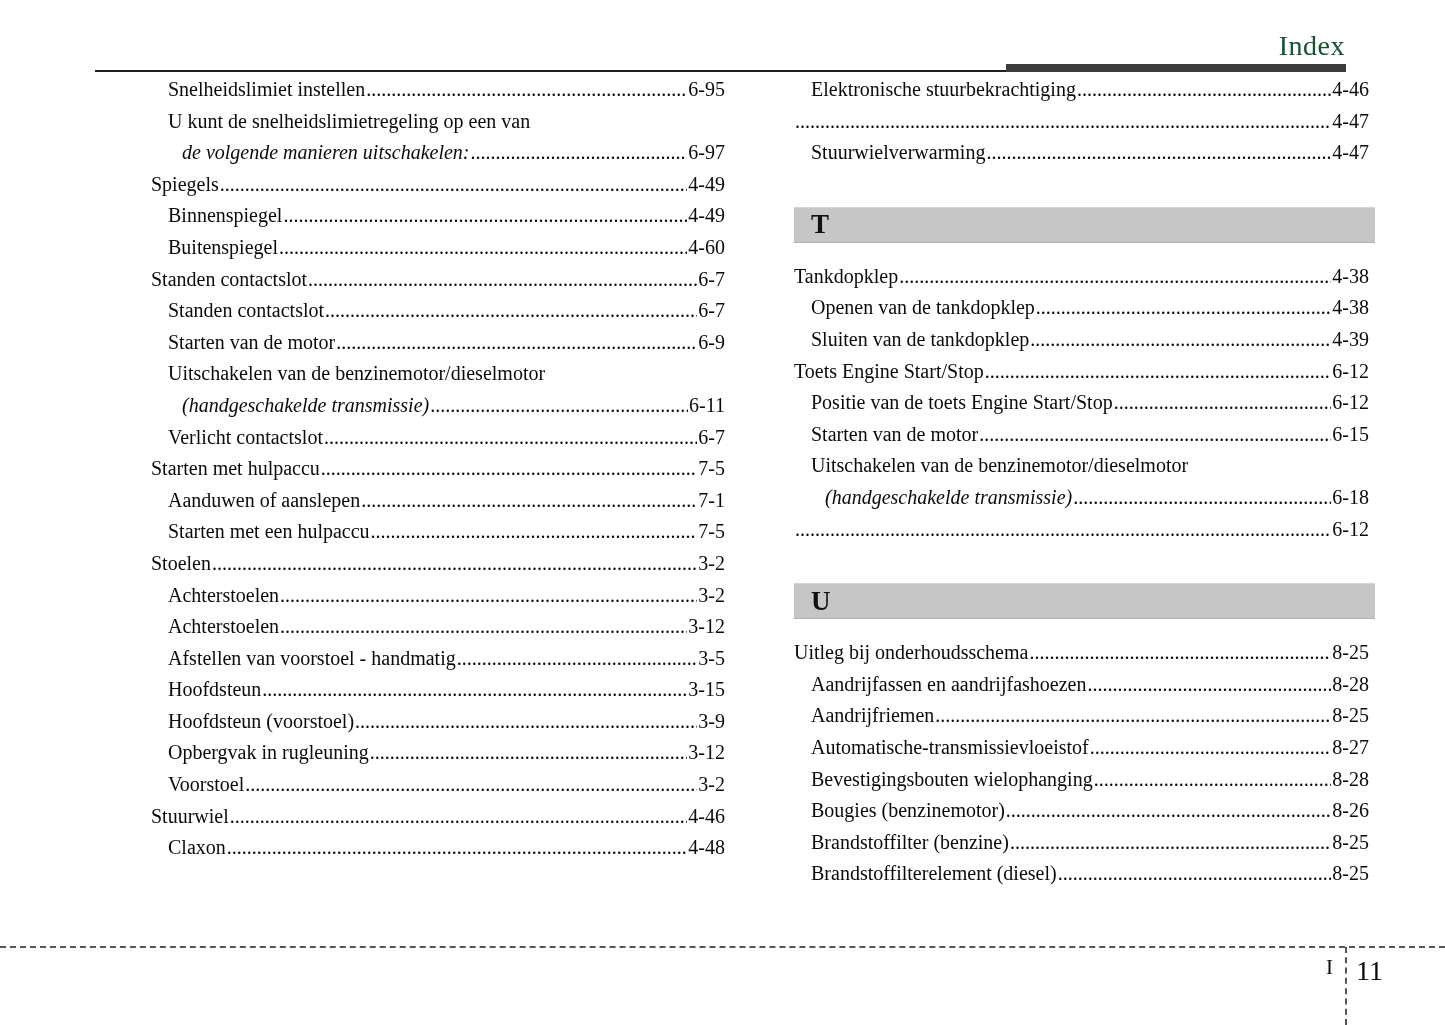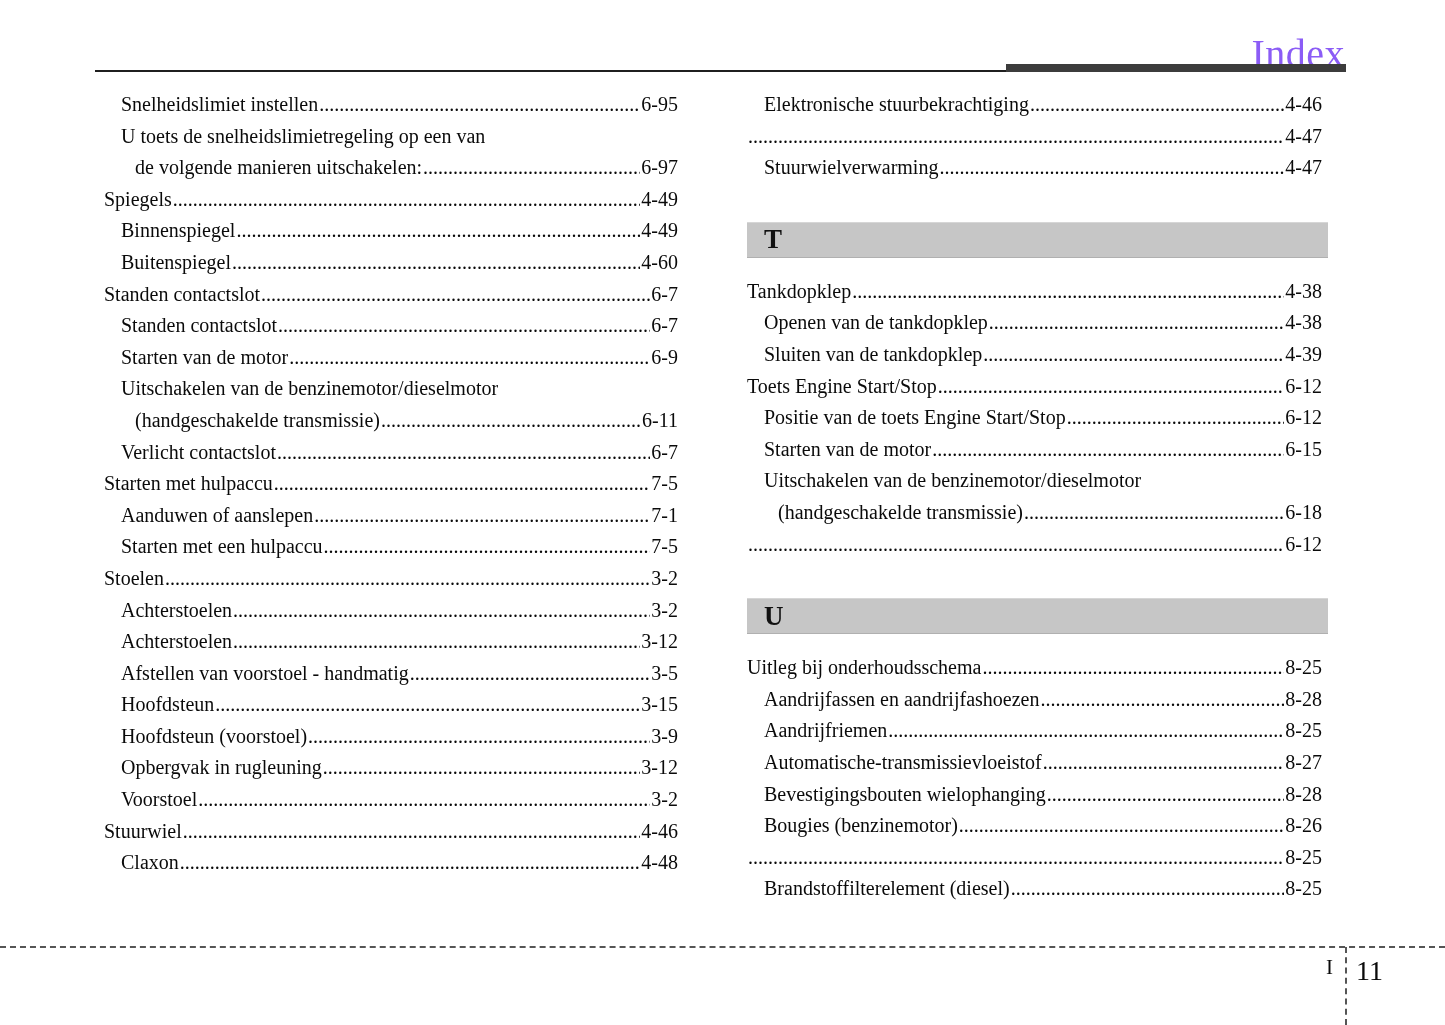--- a/index.html
+++ b/index.html
@@ -19,55 +19,56 @@
     overflow: hidden;
     position: relative;
   }
   .page { position: absolute; inset: 0; }
 
   
   .page-title {
     position: absolute;
     top: 30px;
     right: 100px;
-    font-size: 40px;
+    font-size: 28px;
     letter-spacing: 0.5px;
-    color: #8b5cf6;
+    color: #14532d;
   }
   .header-rule {
     position: absolute;
     top: 70px; left: 95px;
     width: 1251px; height: 2px;
     background: var(--rule-color);
   }
   .header-accent-bar {
     position: absolute;
     top: 64px; right: 99px;
     width: 340px; height: 8px;
     background: var(--accent-bar);
   }
 
   
   .col {
     position: absolute;
-    top: 89px;
+    top: 74px;
+    margin-left: 47px;
   }
   .col-left  { left: 104px; width: 574px; }
   .col-right { left: 747px; width: 581px; }
 
   .entry {
     display: flex;
     align-items: baseline;
     font-size: 20px;
     line-height: 31.6px;
     white-space: nowrap;
   }
   .col-right .entry { padding-right: 6px; align-items: center; }
   .entry.indent1 .label { padding-left: 17px; }
-  .entry.indent2 .label { padding-left: 31px; }
+  .entry.indent2 .label { padding-left: 31px; font-style: italic; }
   .label { white-space: nowrap; }
   .dots {
     flex: 1;
     overflow: hidden;
     white-space: nowrap;
     margin: 0 1px;
     min-width: 12px;
   }
   .dots::after {
     content: "......................................................................................................................................................................";
@@ -124,21 +125,21 @@
   <div class="header-rule"></div>
   <div class="header-accent-bar"></div>
 
   <div class="col col-left" id="col-left">
       <div class="entry indent1">
         <span class="label">Snelheidslimiet instellen</span>
         <span class="dots"></span>
         <span class="pagenum">6-95</span>
       </div>
       <div class="entry indent1">
-        <span class="label">U toets de snelheidslimietregeling op een van</span>
+        <span class="label">U kunt de snelheidslimietregeling op een van</span>
       </div>
       <div class="entry indent2">
         <span class="label">de volgende manieren uitschakelen:</span>
         <span class="dots"></span>
         <span class="pagenum">6-97</span>
       </div>
       <div class="entry indent0">
         <span class="label">Spiegels</span>
         <span class="dots"></span>
         <span class="pagenum">4-49</span>
@@ -334,20 +335,21 @@
         <span class="label">Bevestigingsbouten wielophanging</span>
         <span class="dots"></span>
         <span class="pagenum">8-28</span>
       </div>
       <div class="entry indent1">
         <span class="label">Bougies (benzinemotor)</span>
         <span class="dots"></span>
         <span class="pagenum">8-26</span>
       </div>
       <div class="entry indent1">
+        <span class="label">Brandstoffilter (benzine)</span>
         <span class="dots"></span>
         <span class="pagenum">8-25</span>
       </div>
       <div class="entry indent1">
         <span class="label">Brandstoffilterelement (diesel)</span>
         <span class="dots"></span>
         <span class="pagenum">8-25</span>
       </div>
     </div>
 

